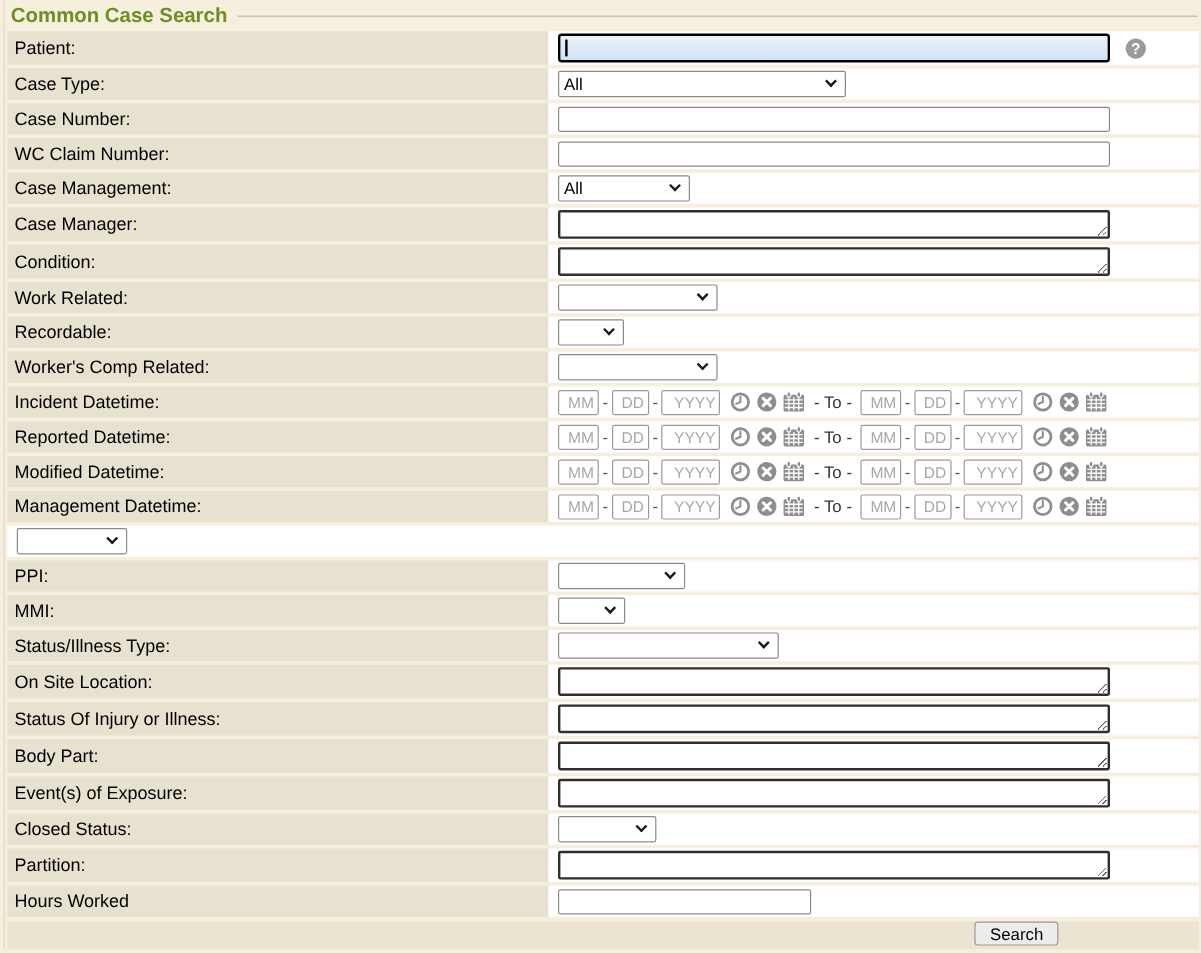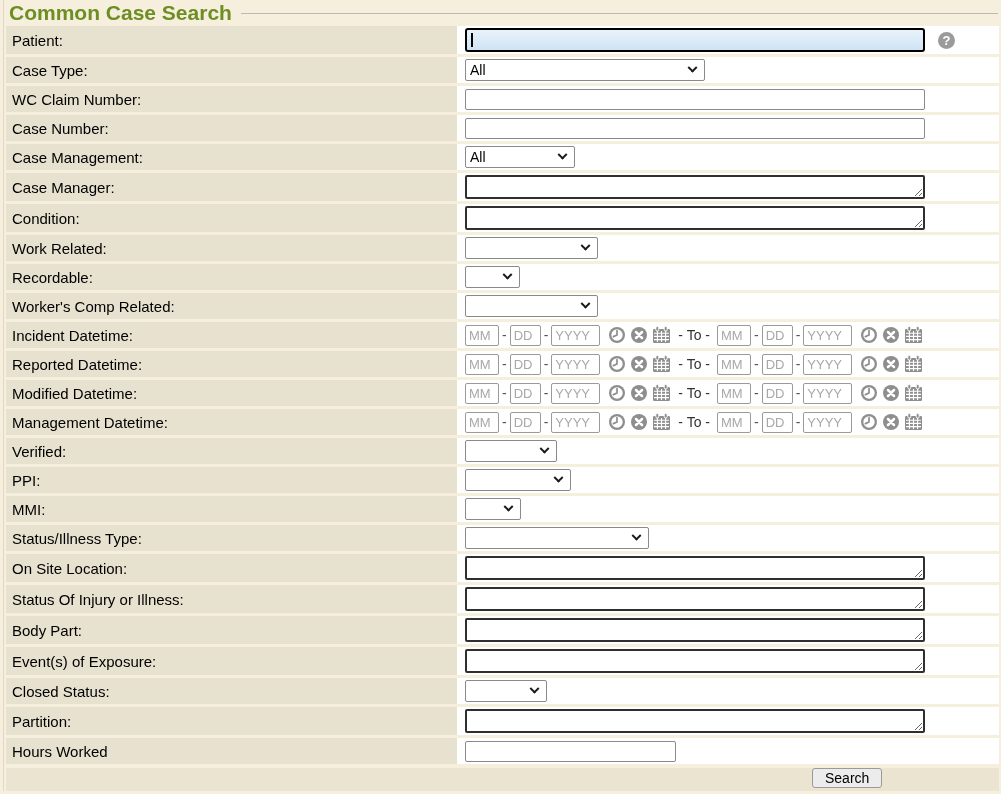--- a/index.html
+++ b/index.html
@@ -4,21 +4,21 @@
 <style>
   *{box-sizing:border-box;}
   html,body{margin:0;padding:0;}
   body{
     width:1001px;height:794px;overflow:hidden;
     background:var(--page-bg,#f6efde);
     font-family:"Liberation Sans",sans-serif;
   }
   .panel{margin-left:3px;border-left:1px solid #ded8c6;padding:3px 2px 0 2px;}
   .header{display:flex;align-items:center;height:20px;padding-left:3px;}
-  .title{font-size:21px;font-weight:bold;color:var(--title-color,#6c8e23);white-space:nowrap;}
+  .title{font-size:17px;font-weight:bold;color:var(--title-color,#6c8e23);white-space:nowrap;}
   .h-line{flex:1;height:1px;background:var(--divider,#b9b9b9);margin-left:9px;margin-right:1px;}
 
   .row{display:flex;margin-top:3px;min-height:26px;}
   .label-cell{width:451px;flex-shrink:0;background:var(--label-bg,#e7e1cf);
     font-size:15px;color:#000;display:flex;align-items:center;padding-left:6px;}
   .field-cell{flex:1;background:var(--row-bg,#ffffff);display:flex;align-items:center;
     padding:2px 4px 2px 8px;}
 
   .ti{height:21px;border:1px solid var(--input-border,#8a8a8a);border-radius:2px;
     font:14px "Liberation Sans",sans-serif;padding:0 3px;background:#fff;}
@@ -36,21 +36,21 @@
   .sel{height:22px;border:1px solid var(--input-border,#8a8a8a);border-radius:2px;background:#fff;
     display:flex;align-items:center;padding:0 8px 0 4px;cursor:default;}
   .sel-val{flex:1;font-size:14px;color:#000;white-space:nowrap;overflow:hidden;}
   .chev{width:7px;height:7px;border-right:2px solid #1a1a1a;border-bottom:2px solid #1a1a1a;
     transform:rotate(45deg) translate(-2px,-2px);flex-shrink:0;}
 
   .ta{height:24px;border:2px solid var(--textarea-border,#2f2f2f);border-radius:2px;background:#fff;
     resize:both;overflow:hidden;font:14px "Liberation Sans",sans-serif;padding:1px 3px;}
 
   .din{height:21px;border:1px solid #9a9a9a;border-radius:2px;background:#fff;
-    font:13px "Liberation Sans",sans-serif;padding:0 3px;color:#444;}
+    font:13px "Liberation Sans",sans-serif;padding:0 3px;color:#444;text-align:right;}
   .din::placeholder{color:#a8a8a8;}
   .d-mm{width:34px;}.d-dd{width:31px;}.d-yy{width:49px;}
   .dash{color:#555;font-size:14px;margin:0 3px;}
   .dicon{display:inline-flex;margin-left:4px;cursor:pointer;line-height:0;}
   .dicon.first{margin-left:8px;}
   .to-label{font-size:14px;color:#333;margin:0 7px;white-space:nowrap;}
 
   .search-band{margin-top:4px;height:23px;background:var(--band-bg,#eae4d1);position:relative;}
   .search-btn{position:absolute;left:806px;top:0;height:20px;padding:0 12px;
     background:var(--button-bg,#ececec);border:1px solid #9a9a9a;border-radius:3px;
@@ -78,27 +78,27 @@
       <div class="row">
         <div class="label-cell">Case Type:</div>
         <div class="field-cell">
           <span class="sel" style="width: 240px;">
             <span class="sel-val">All</span>
             <span class="chev"></span>
           </span>
         </div>
       </div>
       <div class="row">
+        <div class="label-cell">Case Number:</div>
+        <div class="field-cell">
+          <input class="ti" value="" style="width: 460px;">
+        </div>
+      </div>
+      <div class="row">
         <div class="label-cell">WC Claim Number:</div>
-        <div class="field-cell">
-          <input class="ti" value="" style="width: 460px;">
-        </div>
-      </div>
-      <div class="row">
-        <div class="label-cell">Case Number:</div>
         <div class="field-cell">
           <input class="ti" value="" style="width: 460px;">
         </div>
       </div>
       <div class="row">
         <div class="label-cell">Case Management:</div>
         <div class="field-cell">
           <span class="sel" style="width: 110px;">
             <span class="sel-val">All</span>
             <span class="chev"></span>
@@ -370,21 +370,20 @@
             <svg width="19" height="18" viewBox="0 0 19 18">
               <rect x="1" y="3" width="17" height="14" rx="1.3" fill="#8e8e8e"></rect>
               <path d="M2 7.2 H17 M2 10.4 H17 M2 13.6 H17 M5.4 5 V16 M9.5 5 V16 M13.6 5 V16" stroke="#fff" stroke-width="1.1" fill="none"></path>
               <rect x="3.8" y="0.5" width="3" height="4.5" rx="1.3" fill="#8e8e8e" stroke="#fff" stroke-width="1"></rect>
               <rect x="12.2" y="0.5" width="3" height="4.5" rx="1.3" fill="#8e8e8e" stroke="#fff" stroke-width="1"></rect>
             </svg>
           </span>
         </div>
       </div>
       <div class="row">
-        <div class="label-cell">Verified:</div>
         <div class="field-cell">
           <span class="sel" style="width: 92px;">
             <span class="sel-val"></span>
             <span class="chev"></span>
           </span>
         </div>
       </div>
       <div class="row">
         <div class="label-cell">PPI:</div>
         <div class="field-cell">

